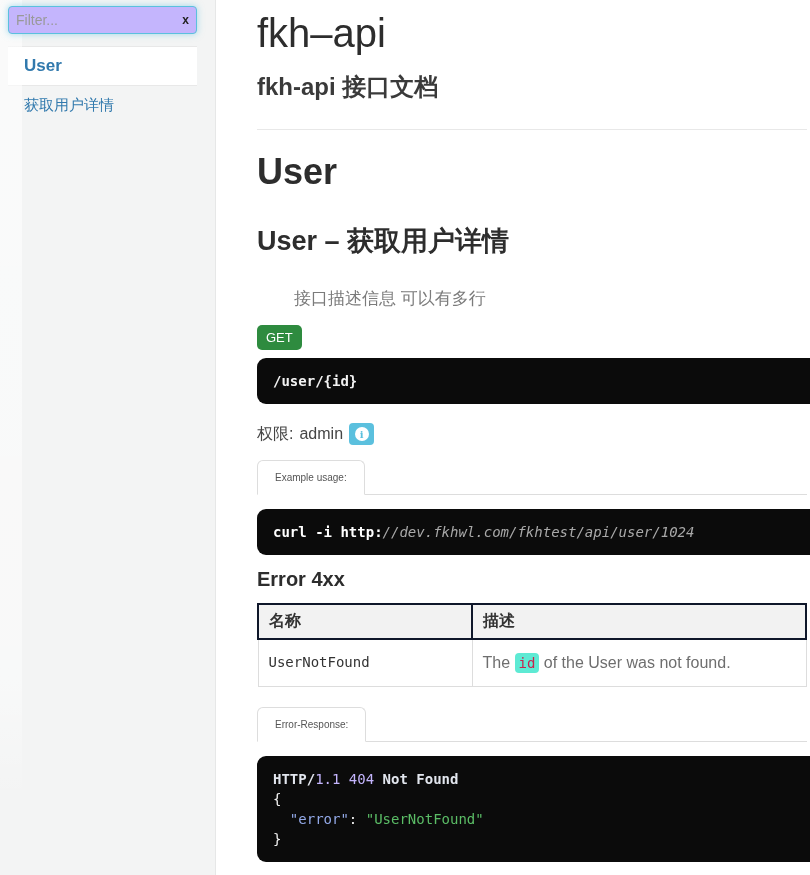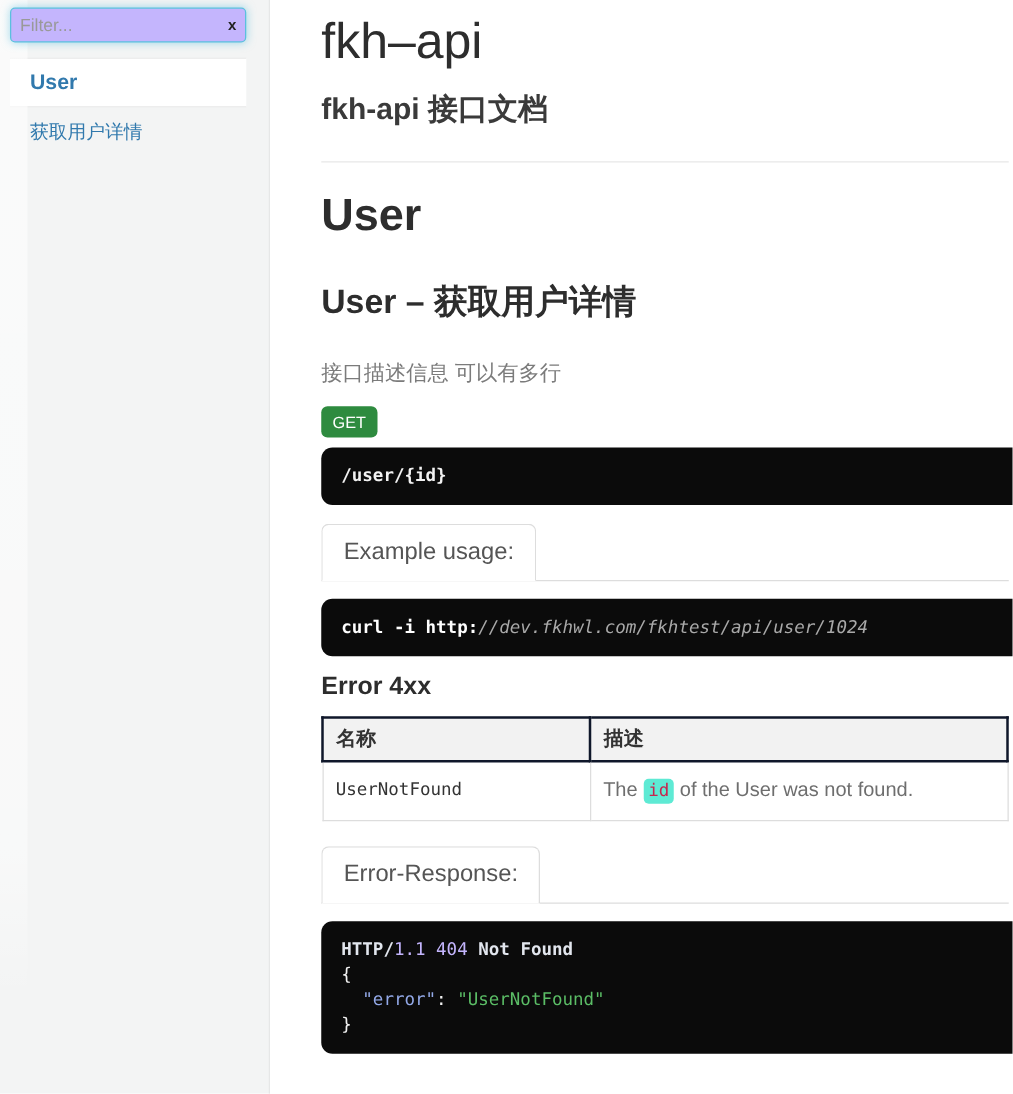--- a/index.html
+++ b/index.html
@@ -39,21 +39,21 @@
   .nav-group a { color:#3179ad; font-size:17px; font-weight:bold; text-decoration:none; }
   .nav-sub { padding:10px 0 10px 16px; cursor:pointer;font-family:Liberation Serif, serif; }
   .nav-sub a { color:#3179ad; font-size:15px; text-decoration:none; }
   
   .main { flex:1; padding:8px 13px 0 41px; overflow:hidden; }
   .page-title { font-size:40px; font-weight:400; color:#2d2d2d; line-height:1.25; }
   .page-subtitle { font-size:24px; font-weight:700; color:#3a3a3a; margin-top:13px; }
   .rule { border:none; border-top:1px solid #e8e8e8; margin:26px 0 0 0; width:calc(100% + 10px); }
   .group-title { font-size:36px; font-weight:bold; color:#2d2d2d; margin-top:21px; }
   .article-title { font-size:27px; font-weight:bold; color:#2d2d2d; margin-top:30px; }
-  .article-desc { font-size:17px; color:#7b7b7b; margin-top:28px; }
+  .article-desc { font-size:17px; color:#7b7b7b; margin-top:28px;margin-left:37px; }
   .method-badge {
     display:inline-block; margin-top:15px; padding:6px 9px;
     background:#2e8b3f; color:#fff; font-size:13px; font-weight:normal;
     border-radius:5px; line-height:1;
   }
   pre.codeblock {
     background:#0b0b0b; color:#fff; border-radius:9px;
     font-family:"DejaVu Sans Mono","Liberation Mono",monospace;
     font-size:14px; line-height:20px; white-space:pre;
     padding:13px 16px; width:calc(100% + 26px); overflow:hidden;
@@ -66,21 +66,21 @@
   }
   .info-badge .circle {
     width:14px; height:14px; background:#fff; border-radius:50%;
     display:flex; align-items:center; justify-content:center;
     color:#5bc0de; font-size:10px; font-weight:bold; font-family:"DejaVu Serif",serif;
   }
   .tabs { margin-top:15px; display:flex; border-bottom:1px solid #ddd; width:calc(100% + 10px); }
   .tab {
     background:#fff; border:1px solid #ddd; border-bottom:1px solid #fff;
     border-radius:6px 6px 0 0; margin-bottom:-1px;
-    padding:11px 17px; font-size:19px; color:#555; cursor:pointer;
+    padding:11px 17px; font-size:10px; color:#555; cursor:pointer;
   }
   .pre-curl { margin-top:14px; }
   .tok-bold { font-weight:bold; color:#fff; }
   .tok-comment { font-style:italic; color:#a9a9a9; }
   .tok-number { color:#c4b5fd; }
   .tok-keyword { font-weight:bold; color:#e2e6ee; }
   .tok-key { color:#93a9e8; }
   .tok-string { color:#5bbd66; }
   .tok-plain { color:#f2f2f2; }
   .error-heading { font-size:20px; font-weight:bold; color:#2d2d2d; margin-top:13px; }
@@ -131,20 +131,27 @@
   <hr class="rule">
 
   <h1 class="group-title">User</h1>
   <h2 class="article-title">User – 获取用户详情</h2>
   <p class="article-desc">接口描述信息 可以有多行</p>
 
   <span class="method-badge">GET</span>
 
   <pre class="codeblock pre-endpoint"><span class="tok-plain" style="font-weight:bold">/user/{id}</span></pre>
 
+  <div class="perm-line">
+    <span>权限:</span>
+    <span>admin</span>
+    <span class="info-badge">
+      <span class="circle">i</span>
+    </span>
+  </div>
 
   <div class="tabs">
     <div class="tab">Example usage:</div>
   </div>
 
   <pre class="codeblock pre-curl"><span class="tok-bold">curl -i http:</span><span class="tok-comment">//dev.fkhwl.com/fkhtest/api/user/1024</span></pre>
 
   <h3 class="error-heading">Error 4xx</h3>
 
   <table class="err-table">

